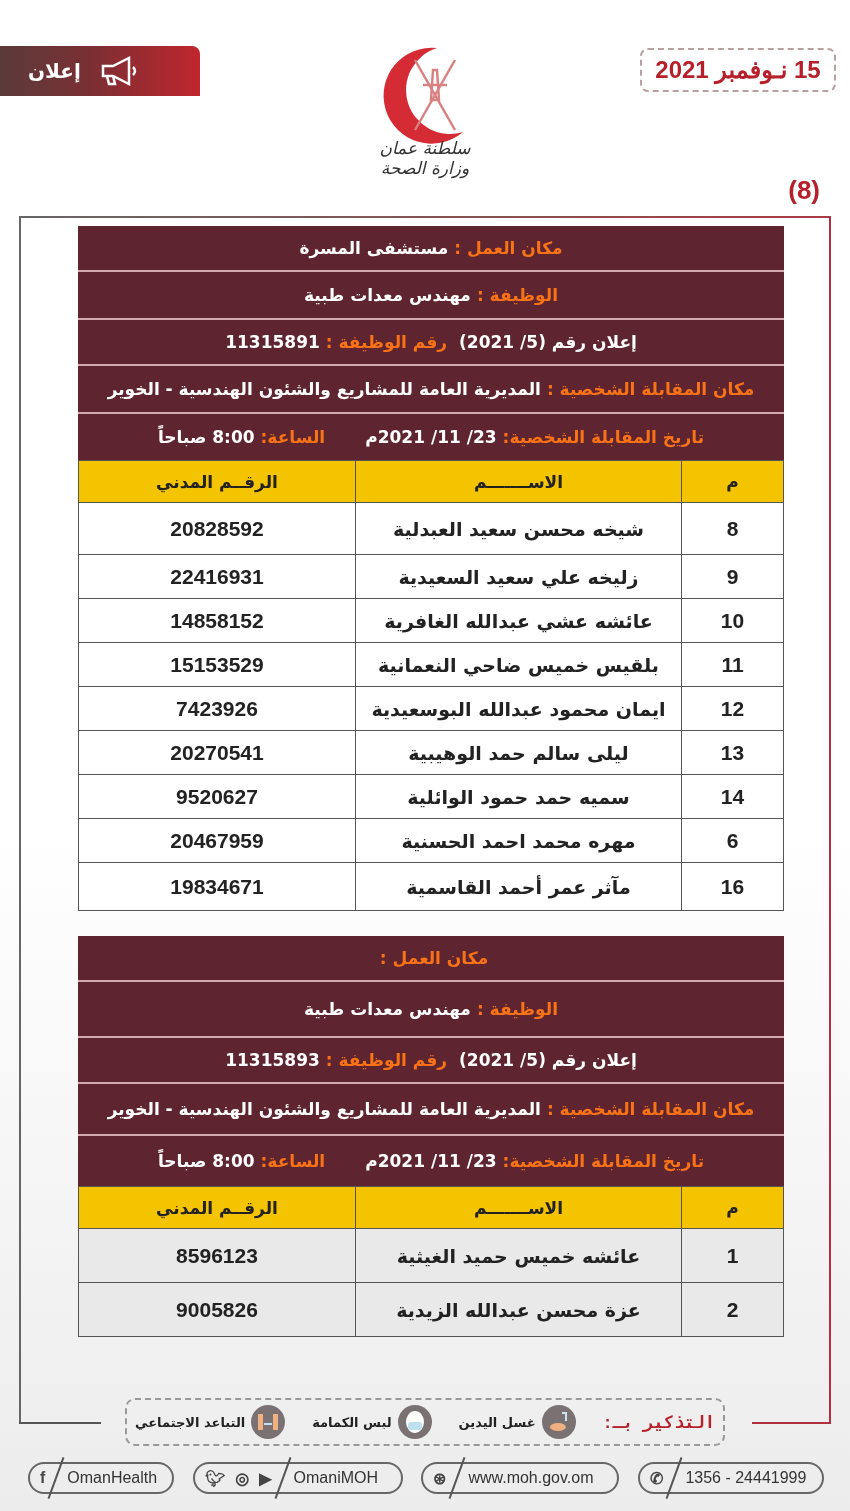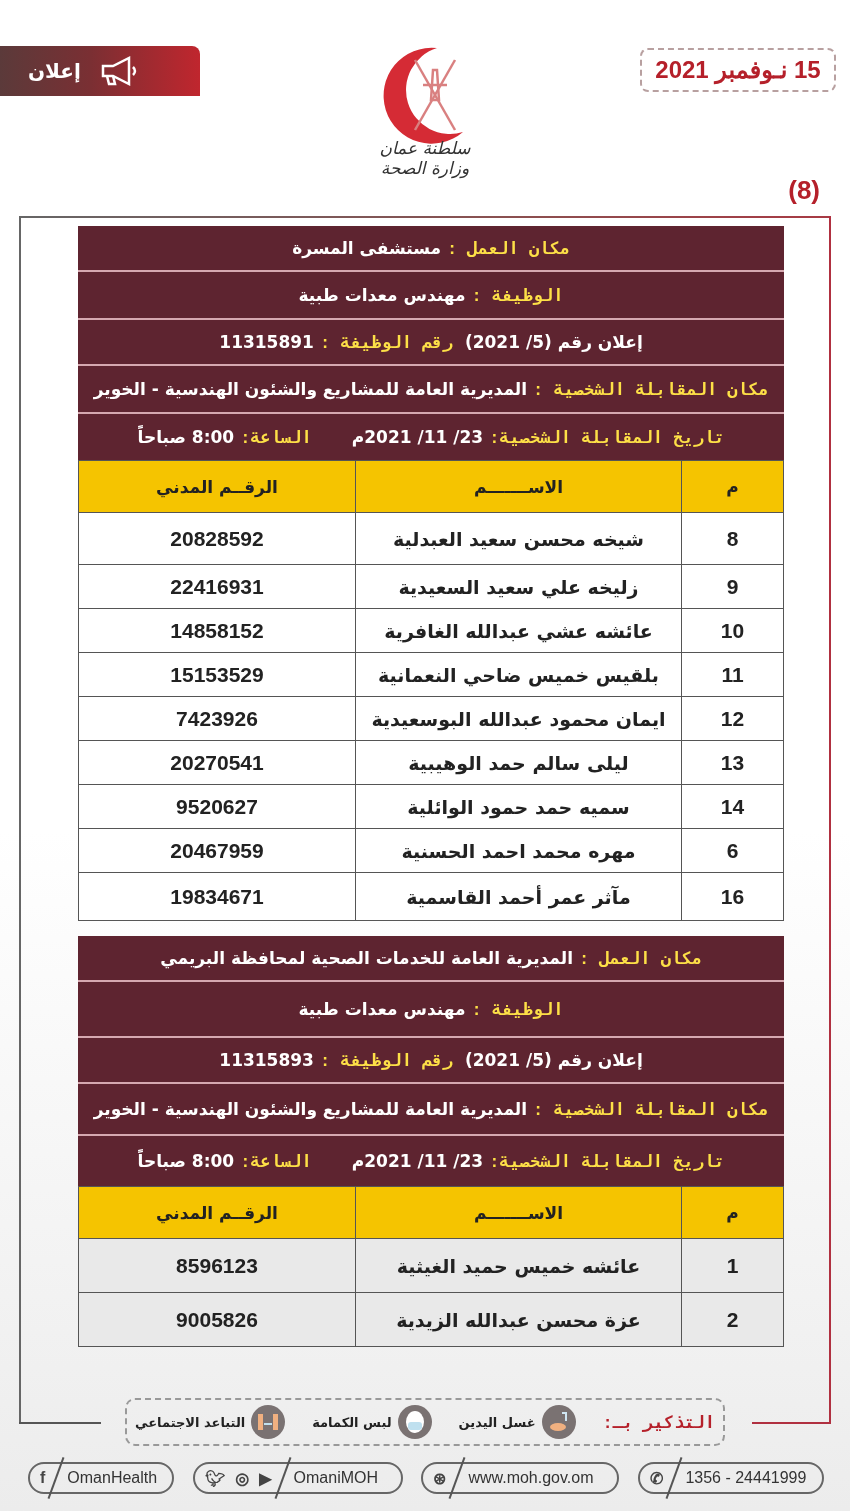--- a/index.html
+++ b/index.html
@@ -53,31 +53,31 @@
 
     
     .info-block { left: 78px; width: 706px; background: #5e2430; }
     .info-row {
       display: flex; align-items: center; justify-content: center;
       border-bottom: 2px solid #d6a8b0;
       color: #fff; font-weight: bold; font-size: 17px; direction: rtl;
       font-family: "DejaVu Sans", sans-serif; white-space: nowrap;
     }
     .info-row:last-child { border-bottom: none; }
-    .info-row .key { color: #fde047; font-family: Liberation Mono, monospace; }
+    .info-row .key { color: #f97316; }
     .info-row .sp { display: inline-block; width: 6px; }
     .info-row .gap { display: inline-block; width: 40px; }
 
     
     .tbl { left: 78px; width: 706px; border-collapse: collapse; direction: rtl; }
     .tbl th, .tbl td {
       border: 1px solid #555; text-align: center; font-weight: bold;
       font-family: "DejaVu Sans", sans-serif; color: #222;
     }
-    .tbl th { background: #f5c400; font-size: 17px; height: 52px; }
+    .tbl th { background: #f5c400; font-size: 17px; height: 42px; }
     .tbl td { font-size: 19px; background: #fff; }
     .tbl .num { font-family: "Liberation Sans", sans-serif; font-size: 21px; }
     .tbl td.idx { font-family: "Liberation Sans", sans-serif; font-size: 21px; }
     .tbl.t2 td { background: #e9e9e9; }
 
     
     .reminder {
       left: 125px; top: 1398px; width: 600px; height: 48px;
       border: 2px dashed #999; border-radius: 10px;
       display: flex; align-items: center; justify-content: space-between;
@@ -222,21 +222,20 @@
         <td>مآثر عمر أحمد القاسمية</td>
         <td class="num">19834671</td>
       </tr>
     </tbody>
 </table>
 
 <div class="abs info-block" style="top:936px;">
   <div class="info-row" style="height:46px;">
     <span class="key">مكان العمل :</span>
       <span class="sp"></span>
-    <span>المديرية العامة للخدمات الصحية لمحافظة البريمي</span>
   </div>
   <div class="info-row" style="height:56px;">
     <span class="key">الوظيفة :</span>
       <span class="sp"></span>
     <span>مهندس معدات طبية</span>
   </div>
   <div class="info-row" style="height:46px;">
     <span>إعلان رقم (5/ 2021)</span>
       <span class="sp"></span>
       <span class="sp"></span>

